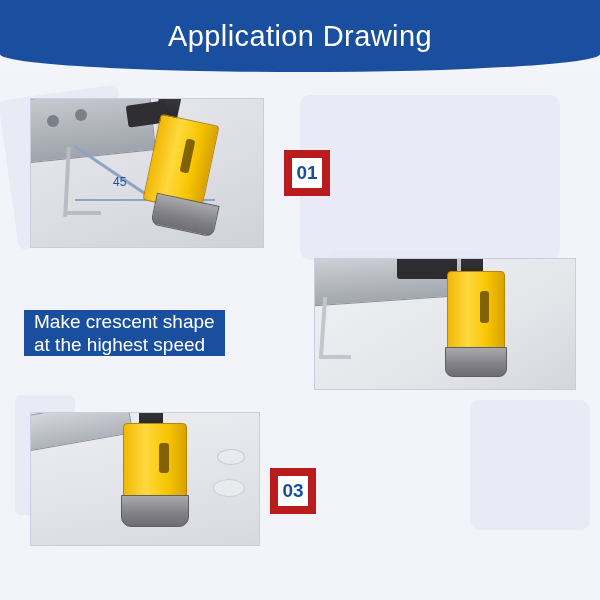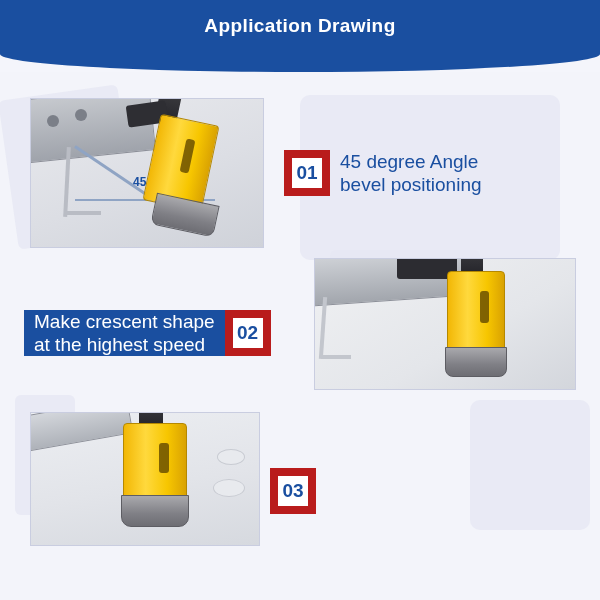--- a/index.html
+++ b/index.html
@@ -30,24 +30,24 @@
     width: 600px;
     height: 72px;
     background: #1a4fa0;
     border-bottom-left-radius: 50% 18px;
     border-bottom-right-radius: 50% 18px;
     display: flex;
     align-items: flex-start;
     justify-content: center;
   }
   .header-title {
-    margin-top: 15px;
+    margin-top: 20px;
     color: #ffffff;
-    font-size: 19px;
-    font-weight: bold;
+    font-size: 29px;
+    font-weight: normal;
     letter-spacing: 0.4px;
   }
 
   
   .body-bg {
     position: absolute;
     left: 0;
     top: 72px;
     width: 600px;
     height: 528px;
@@ -156,22 +156,21 @@
     position: absolute;
     left: 44px; top: 100px;
     width: 140px; height: 2px;
     background: #8fa4c4;
   }
   .p1 .angle-label {
     position: absolute;
     left: 82px; top: 76px;
     color: #1a4fa0;
     font-size: 12px;
-    font-weight: bold;
-    margin-left: 20px;
+    font-weight: normal;
   }
 
   .drill-yellow {
     position: absolute;
     background: linear-gradient(90deg, #f2b705 0%, #ffd93d 35%, #f7c600 70%, #d9a202 100%);
     border: 1px solid #b58800;
   }
   .drill-slot {
     position: absolute;
     background: #6b5000;
@@ -275,28 +274,25 @@
     <div class="angle-label">45</div>
     <div class="shank p1-shank d-shank"></div>
     <div class="clamp"></div>
     <div class="drill-yellow d-body"></div>
     <div class="drill-slot d-slot"></div>
     <div class="drill-band d-band"></div>
   </div>
 
   <div class="caption-bar c1">
     <div class="badge-box">01</div>
-    <div class="caption-text">45 degree Angle
-bevel positioning</div>
   </div>
 
   <div class="caption-bar c2 bar-blue">
     <div class="caption-text on-blue">Make crescent shape
 at the highest speed</div>
-    <div class="badge-box">02</div>
   </div>
 
   <div class="photo p2">
     <div class="surface"></div>
     <div class="plate"></div>
     <div class="guide"></div>
     <div class="guide2"></div>
     <div class="clamp"></div>
     <div class="shank d-shank"></div>
     <div class="drill-yellow d-body"></div>

